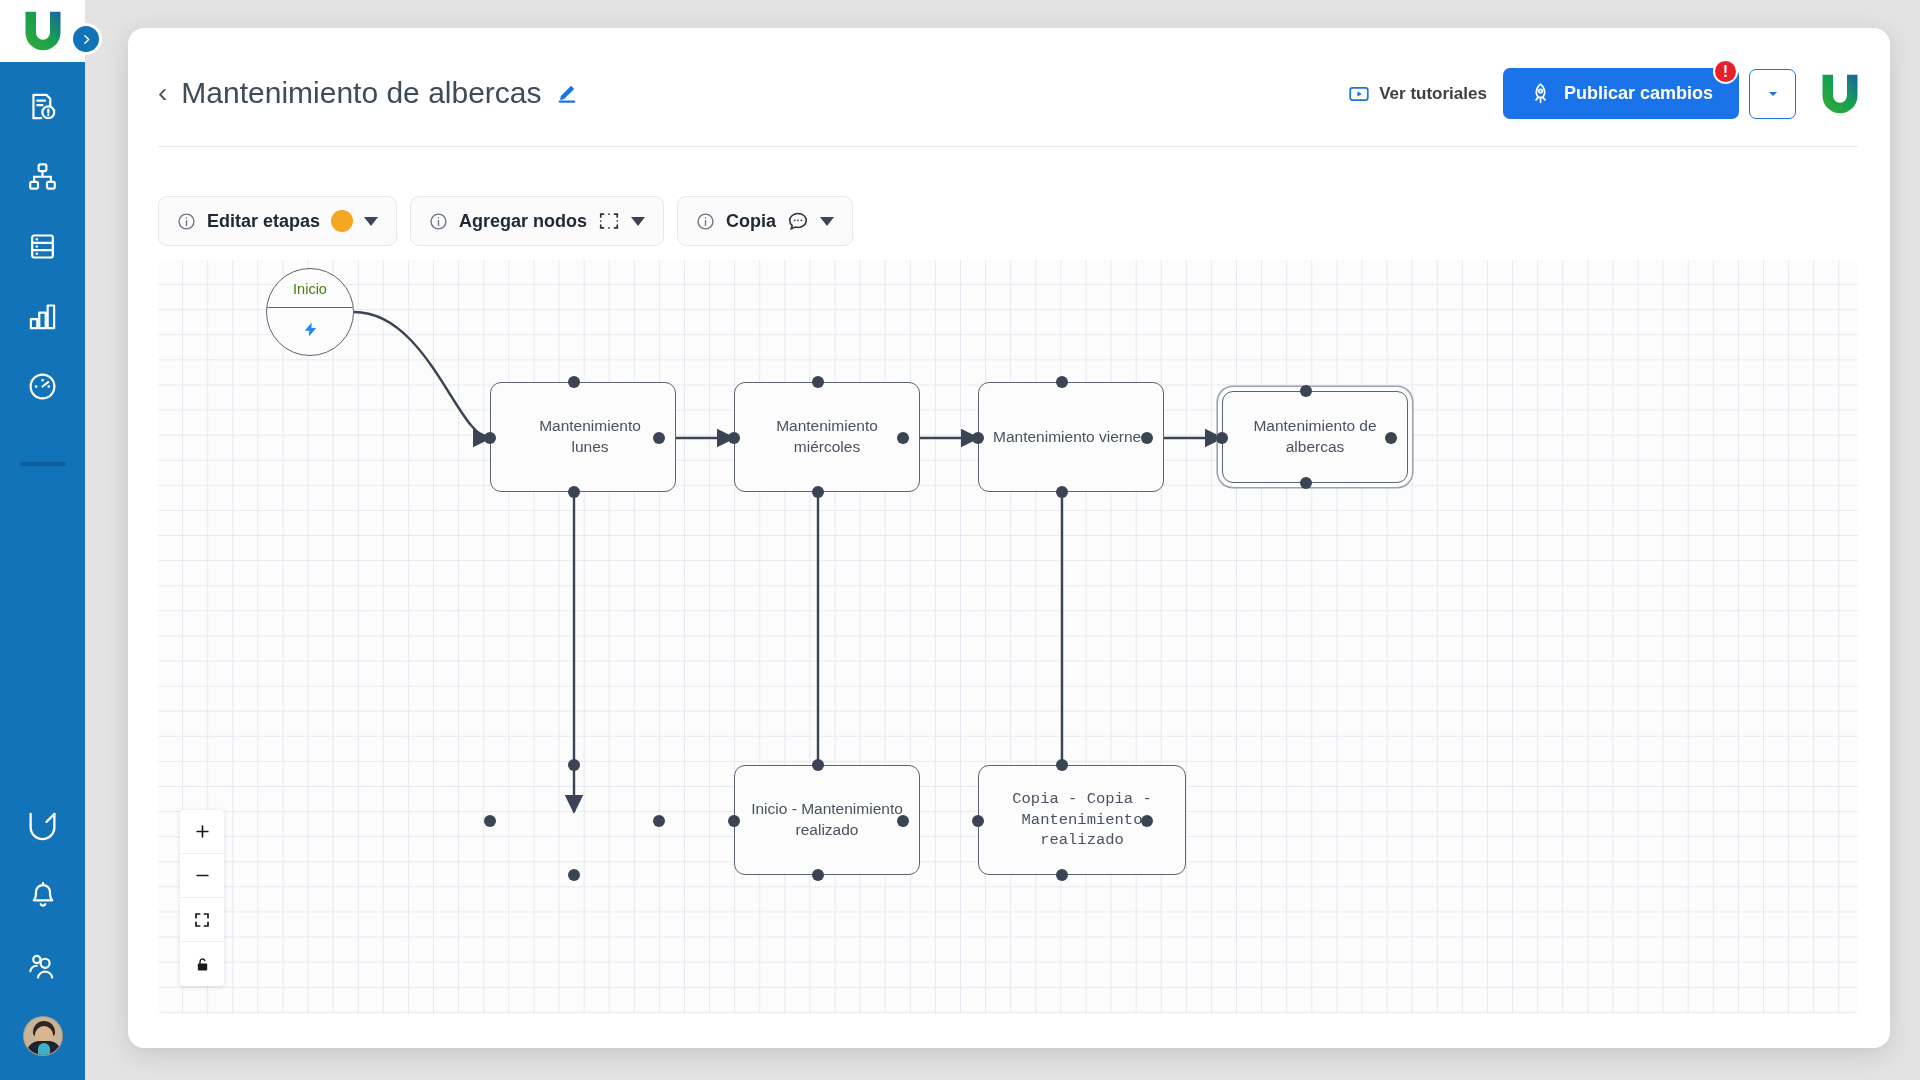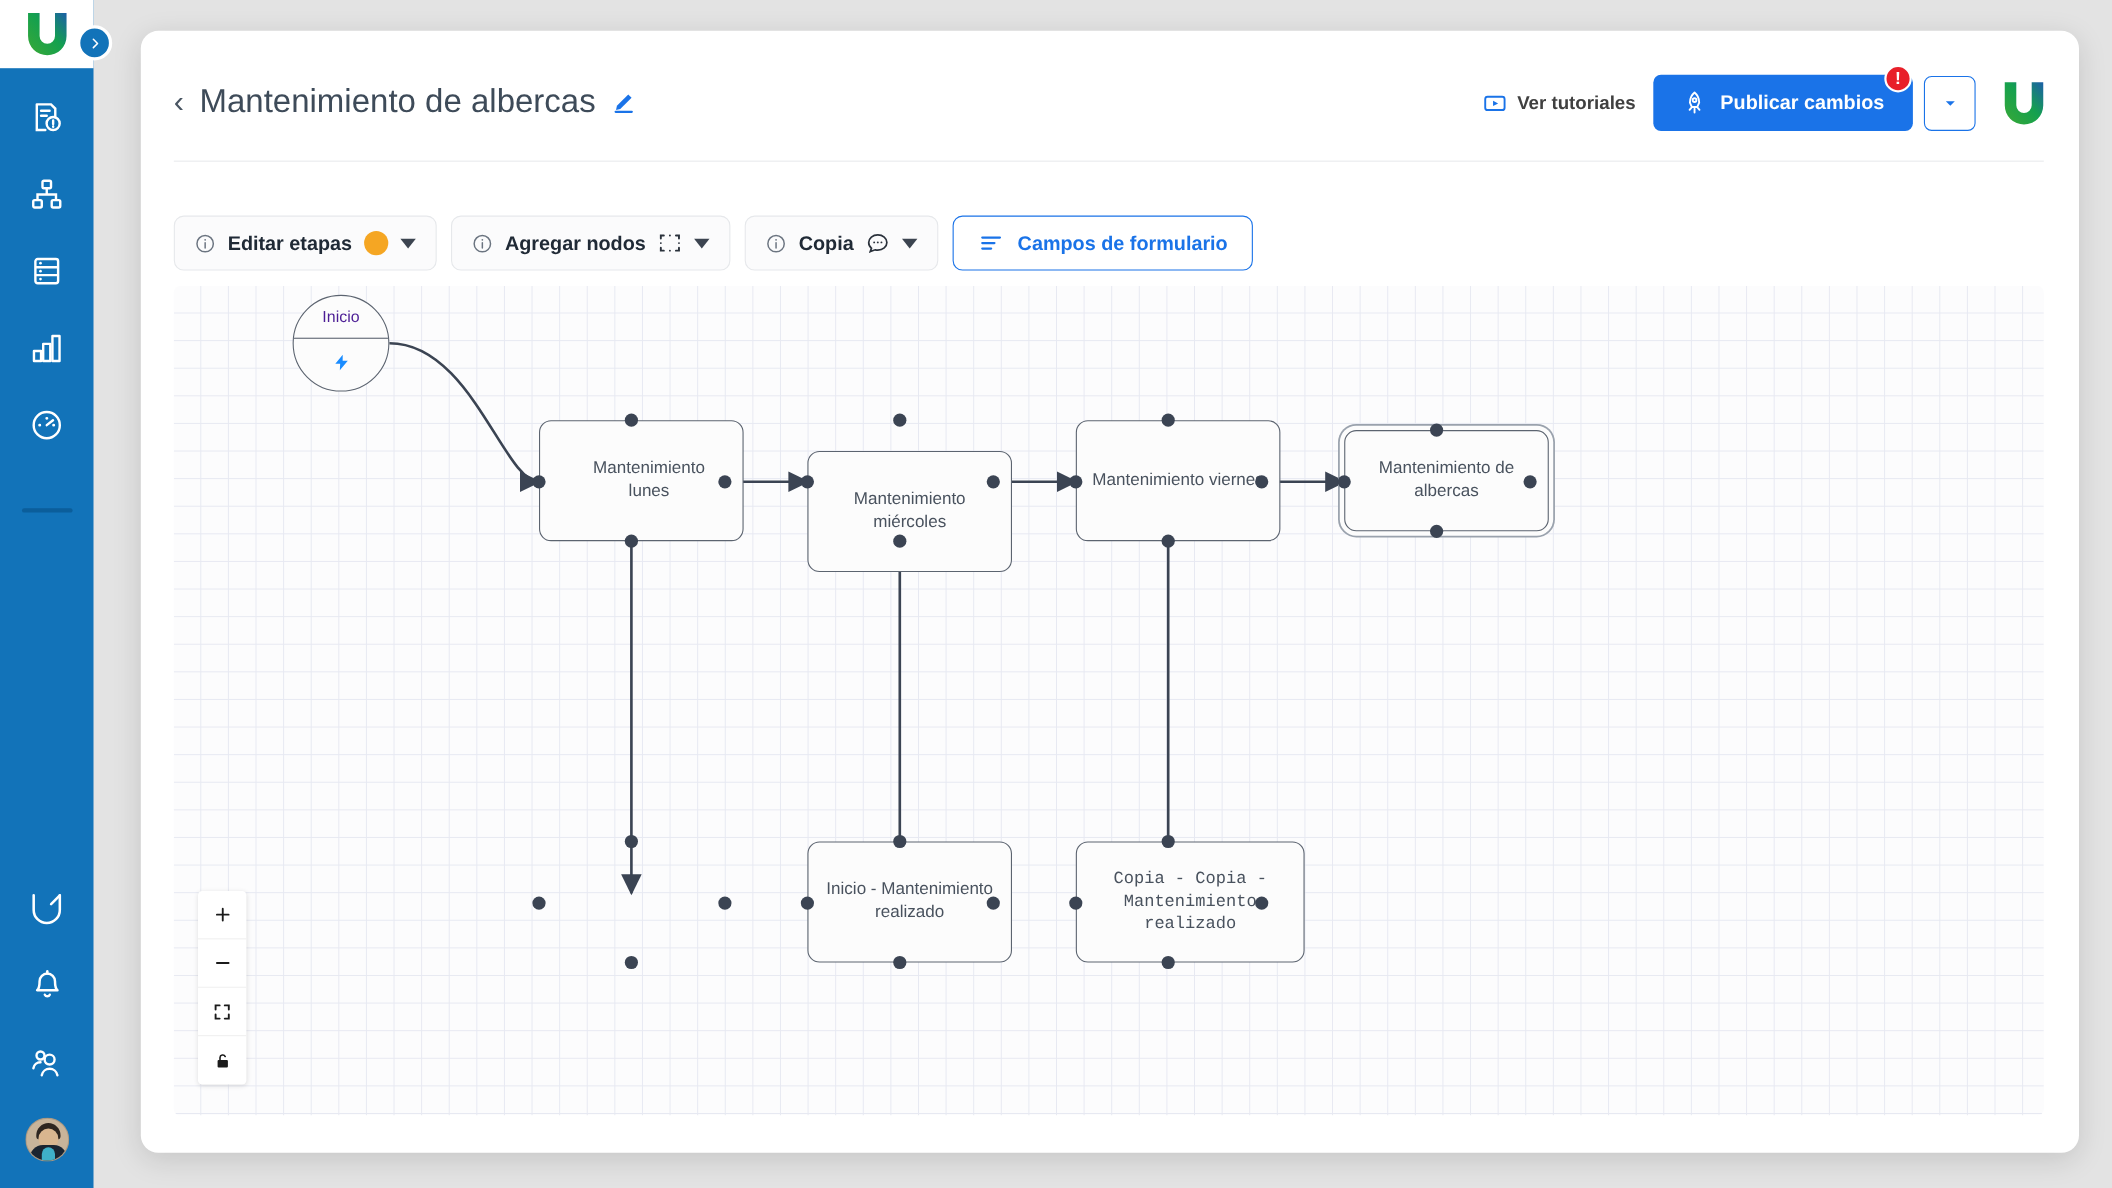--- a/index.html
+++ b/index.html
@@ -130,21 +130,21 @@
   }
   .node-selected {
     box-shadow: 0 0 0 4px #fcfcfc, 0 0 0 5.6px #9aa2ad;
   }
   .start-node {
     position: absolute; width: 88px; height: 88px; border-radius: 50%;
     background: #fcfcfc; border: 1.6px solid #5c6470; cursor: pointer; overflow: hidden;
   }
   .start-label {
     position: absolute; top: 12px; left: 0; width: 100%; text-align: center;
-    font-size: 14.5px; color: #4c1d95;
+    font-size: 14.5px; color: #4d7c0f;
   }
   .start-sep { position: absolute; top: 38px; left: 0; width: 100%; height: 1.4px; background: #5c6470; }
   .start-bolt { position: absolute; top: 50px; left: 0; width: 100%; text-align: center; }
 
   .handle {
     position: absolute; width: 12px; height: 12px; border-radius: 50%;
     background: #3b4453; cursor: crosshair; z-index: 6;
   }
 
   
@@ -350,26 +350,20 @@
         <span class="tool-label">Copia</span>
         <svg width="22" height="22" viewBox="0 0 24 24" fill="none" stroke="#2b323c" stroke-width="1.7">
           <path d="M21 11.4c0 4.2-4 7.6-9 7.6a10 10 0 0 1-2.6-.34L4.5 20.5l1.2-3.4A7.1 7.1 0 0 1 3 11.4C3 7.2 7 3.8 12 3.8s9 3.4 9 7.6z"></path>
           <circle cx="8.4" cy="11.3" r=".95" fill="#2b323c" stroke="none"></circle>
           <circle cx="12" cy="11.3" r=".95" fill="#2b323c" stroke="none"></circle>
           <circle cx="15.6" cy="11.3" r=".95" fill="#2b323c" stroke="none"></circle>
         </svg>
         <span class="caret-dn"></span>
       </div>
 
-      <div class="tool-btn-active">
-        <svg width="24" height="24" viewBox="0 0 24 24" stroke="#1a73e8" stroke-width="2.1" stroke-linecap="round">
-          <path d="M4 7h16M4 12h11M4 17h8"></path>
-        </svg>
-        <span class="tool-label">Campos de formulario</span>
-      </div>
     </div>
 
     <div class="canvas">
 
       <svg class="canvas-svg">
         <defs>
           <marker id="arrow" markerWidth="9" markerHeight="9" refX="7.2" refY="4.5" orient="auto">
             <path d="M0,0.6 L8,4.5 L0,8.4 z" fill="#3b4453"></path>
           </marker>
         </defs>
@@ -400,21 +394,21 @@
       </div>
 
       <div class="node" style="left:332px; top:122px; width:186px; height:110px;padding-left:28px;">
         <span>Mantenimiento lunes</span>
       </div>
       <div class="handle" style="left:410px; top:116px;"></div>
       <div class="handle" style="left:326px; top:172px;"></div>
       <div class="handle" style="left:495px; top:172px;"></div>
       <div class="handle" style="left:410px; top:226px;"></div>
 
-      <div class="node" style="left:576px; top:122px; width:186px; height:110px;margin-top:28px;">
+      <div class="node" style="left:576px; top:122px; width:186px; height:110px;">
         <span>Mantenimiento miércoles</span>
       </div>
       <div class="handle" style="left:654px; top:116px;"></div>
       <div class="handle" style="left:570px; top:172px;"></div>
       <div class="handle" style="left:739px; top:172px;"></div>
       <div class="handle" style="left:654px; top:226px;"></div>
 
       <div class="node" style="left:820px; top:122px; width:186px; height:110px;">
         <span>Mantenimiento viernes</span>
       </div>

